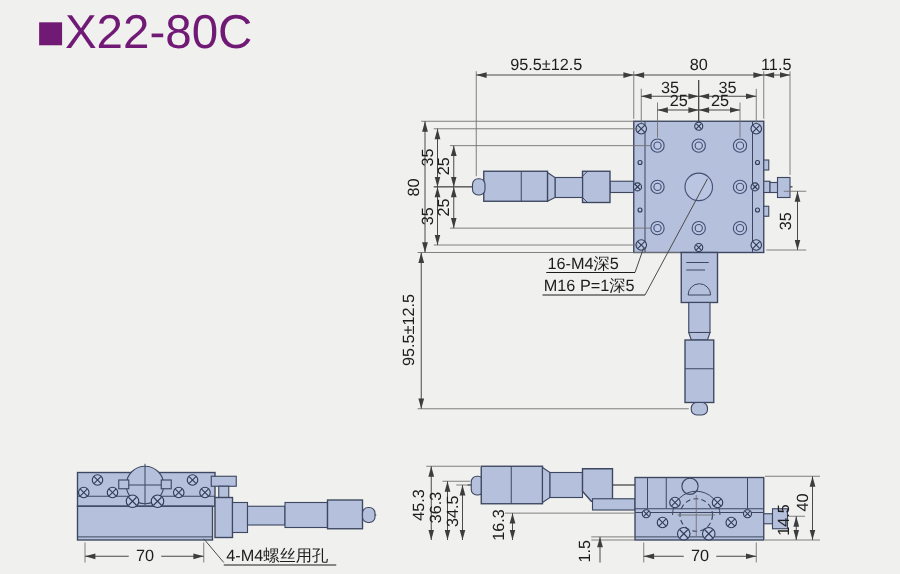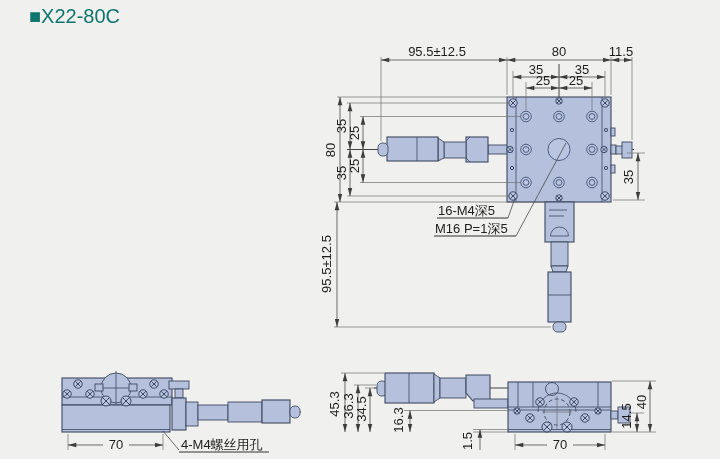--- a/index.html
+++ b/index.html
@@ -3,21 +3,21 @@
 <meta charset="utf-8">
 <style>
   html,body{margin:0;padding:0;}
   body{
     width:720px;height:459px;position:relative;overflow:hidden;
     background:#f0f0ee;
     font-family:"Liberation Sans","DejaVu Sans",sans-serif;
   }
   .title{
     position:absolute;left:29px;top:5px;
-    font-size:20px;font-weight:500;color:#0f766e;letter-spacing:0px;
+    font-size:38px;font-weight:500;color:#701a75;letter-spacing:0px;
     white-space:nowrap;
   }
   svg text{
     font-family:"Liberation Sans","DejaVu Sans",sans-serif;
     font-size:13px;fill:#1d1d1d;
   }
   svg text.leader{font-size:13px;}
   .pf{fill:#b4c0dc;stroke:#3d4860;stroke-width:1.1;}
   .pf2{fill:#b4c0dc;stroke:#3d4860;stroke-width:0.9;}
   .pl{stroke:#3d4860;stroke-width:0.8;fill:none;}

